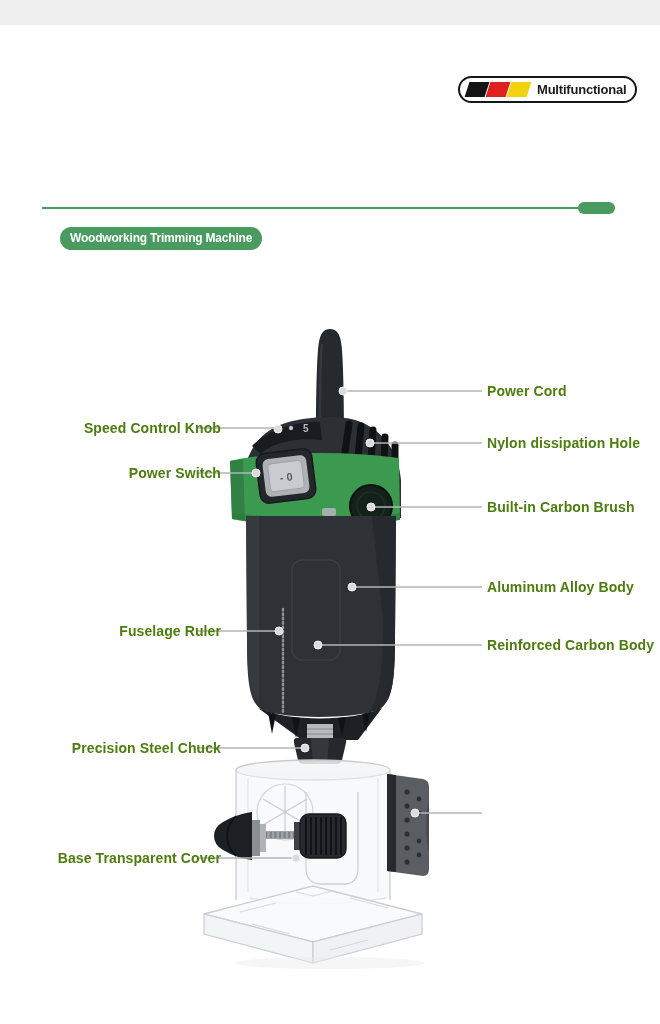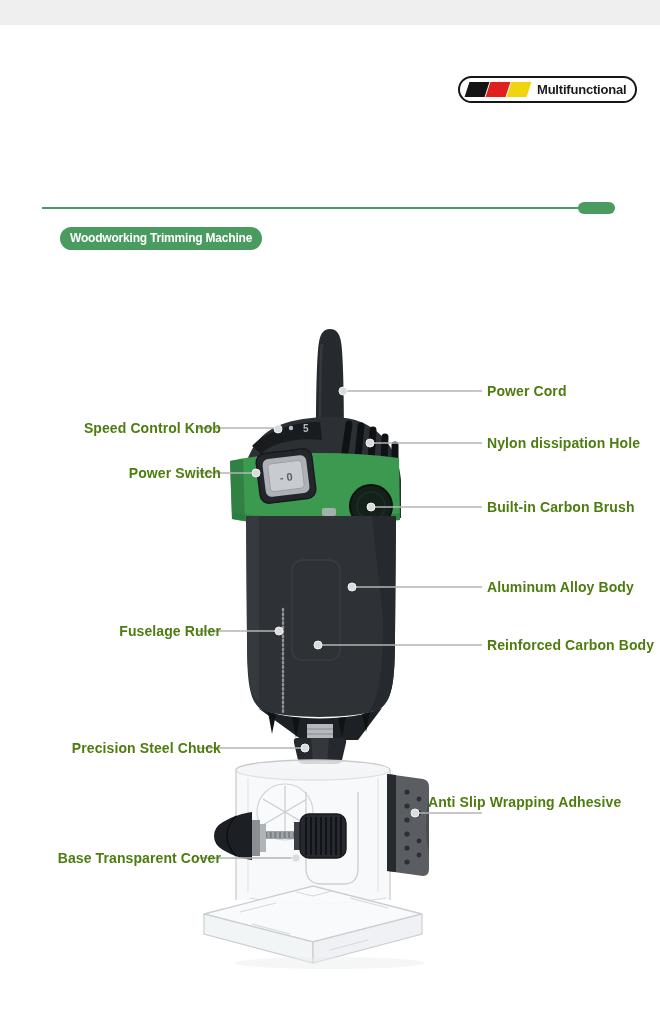--- a/index.html
+++ b/index.html
@@ -205,15 +205,14 @@
   <div class="callout left" style="top:464px;">Power Switch</div>
   <div class="callout left" style="top:622px;">Fuselage Ruler</div>
   <div class="callout left" style="top:739px;">Precision Steel Chuck</div>
   <div class="callout left" style="top:849px;">Base Transparent Cover</div>
 
   <div class="callout right" style="top:382px;">Power Cord</div>
   <div class="callout right" style="top:434px;">Nylon dissipation Hole</div>
   <div class="callout right" style="top:498px;">Built-in Carbon Brush</div>
   <div class="callout right" style="top:578px;">Aluminum Alloy Body</div>
   <div class="callout right" style="top:636px;">Reinforced Carbon Body</div>
-  <div class="callout right" style="top:793px;left:428px;">Anti Slip Wrapping Adhesive</div>
 
 </div>
 
 </body></html>

